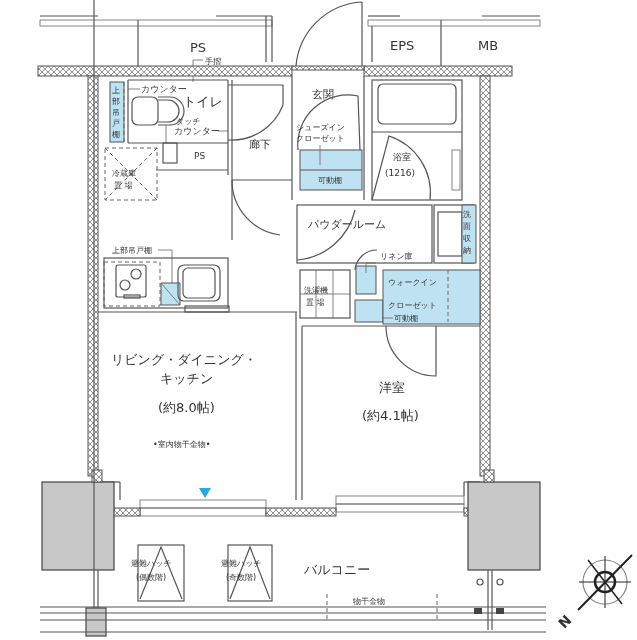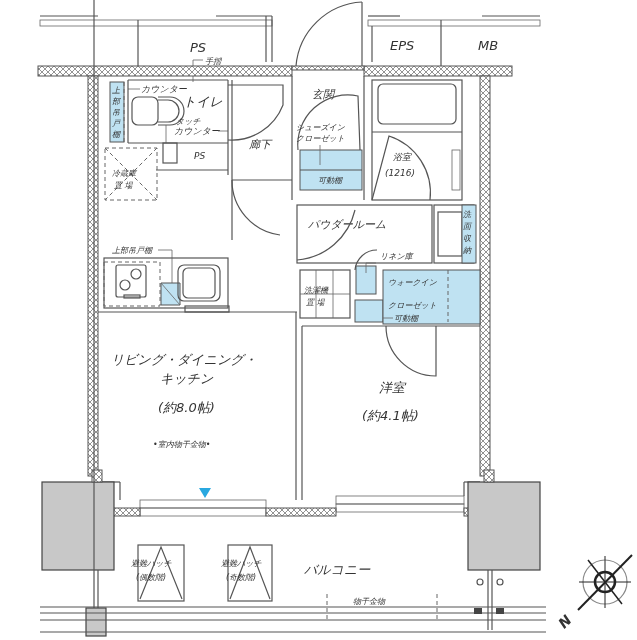--- a/index.html
+++ b/index.html
@@ -1,17 +1,17 @@
 <!DOCTYPE html>
 <html><head>
 <meta charset="utf-8">
 <style>
   html,body{margin:0;padding:0;background:#ffffff;}
   body{width:637px;height:640px;overflow:hidden;font-family:"DejaVu Sans",sans-serif;}
-  #plan{position:absolute;left:0;top:0;width:637px;height:640px;font-style:italic;}
+  #plan{position:absolute;left:0;top:0;width:637px;height:640px;}
   svg text{font-family:"DejaVu Sans",sans-serif;fill:#333333;}
   .lbl-lg{font-size:13px;}
   .lbl-md{font-size:11px;}
   .lbl-sm{font-size:9px;}
   .lbl-xs{font-size:8px;}
   .wall{fill:url(#hatch);stroke:#555;stroke-width:1;}
   .line{stroke:#555;stroke-width:1.2;fill:none;}
   .thin{stroke:#666;stroke-width:0.8;fill:none;}
   .dash{stroke:#666;stroke-width:1;fill:none;stroke-dasharray:4 3;}
   .blue{fill:#bfe2f2;stroke:#555;stroke-width:1;}

